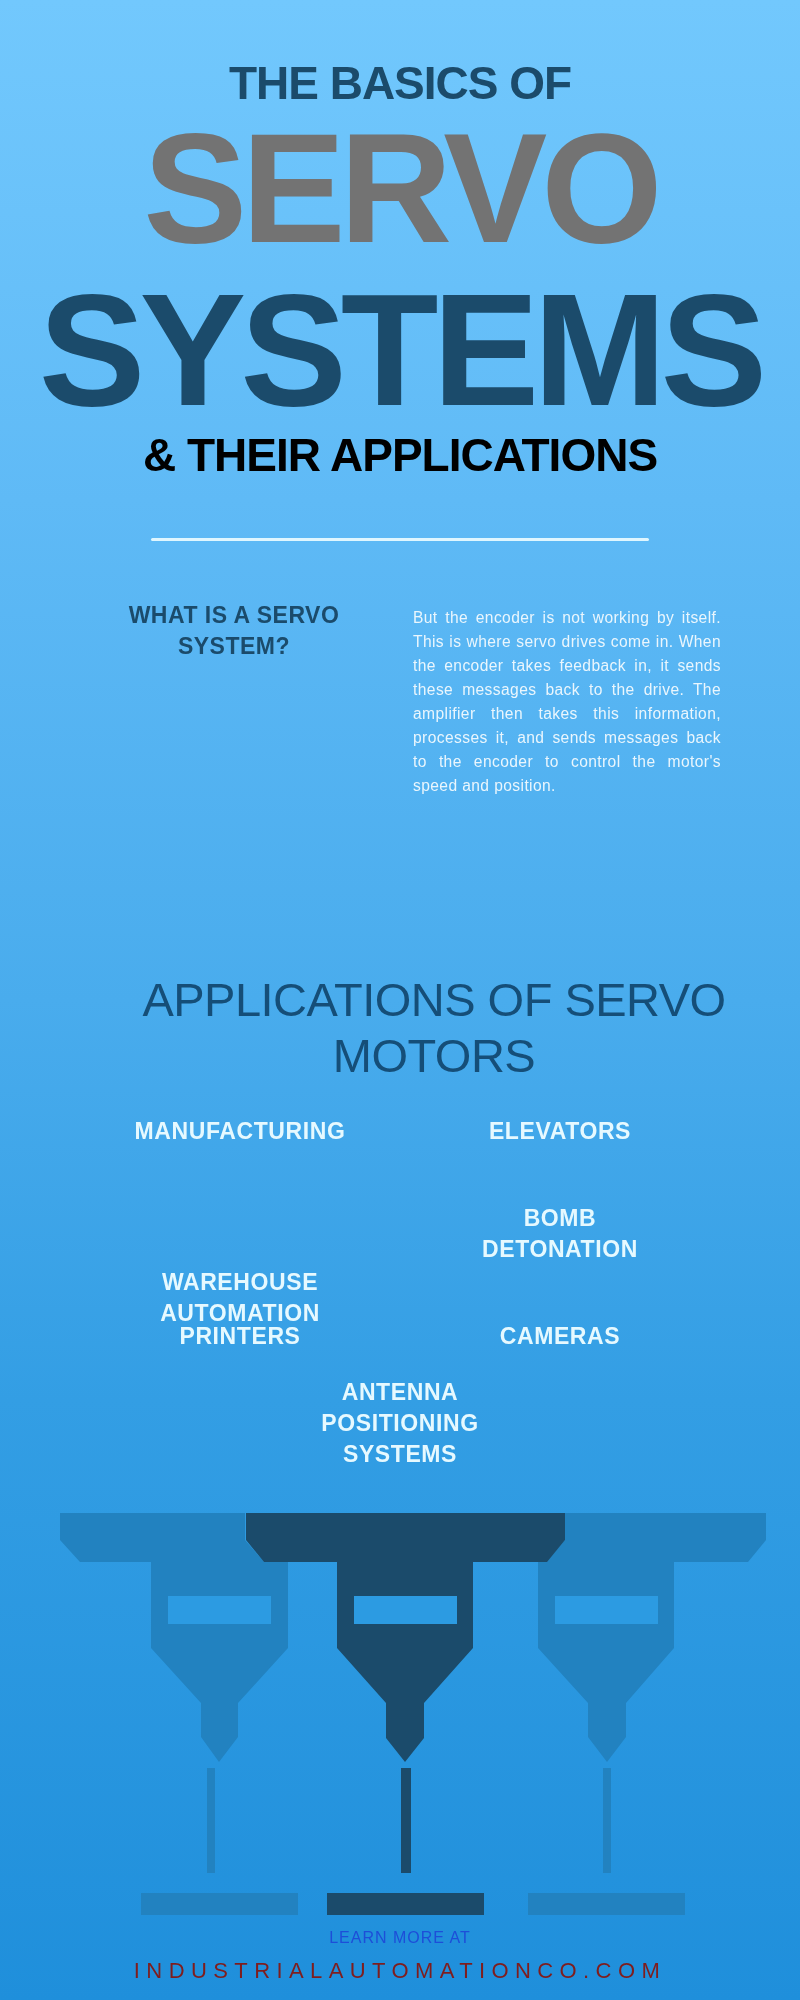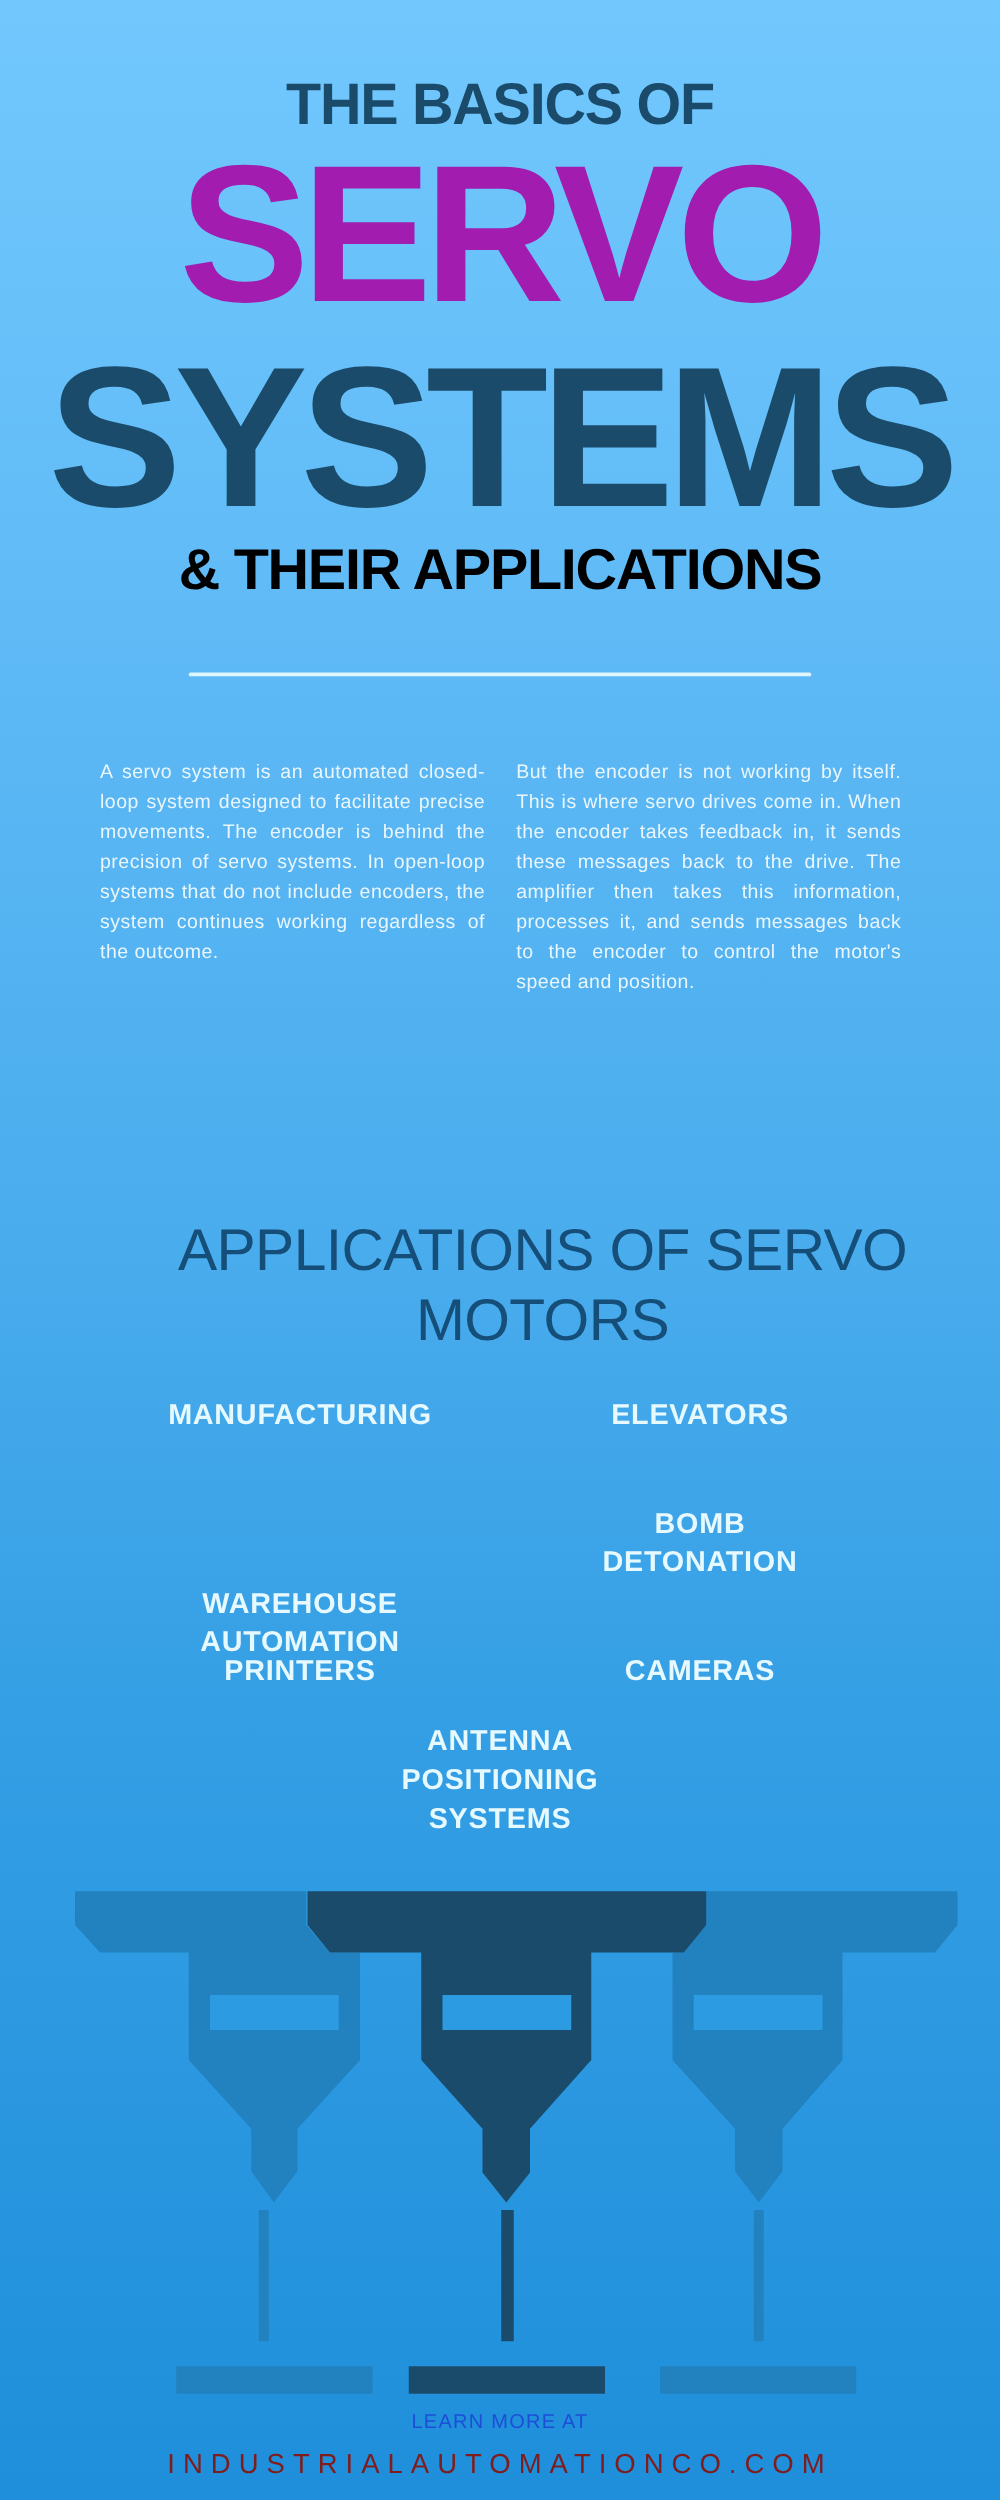--- a/index.html
+++ b/index.html
@@ -4,21 +4,21 @@
 <style>
   html, body { margin: 0; padding: 0; }
   body {
     width: 800px; height: 2000px; position: relative; overflow: hidden;
     background: linear-gradient(180deg, #72c8fd 0%, #5fbaf6 25%, #49aced 50%, #339ee4 70%, #1f8fdb 100%);
     font-family: "Liberation Sans", sans-serif;
   }
   .abs { position: absolute; }
   .center { left: 0; width: 800px; text-align: center; }
   .h-basics { top: 56px; font-size: 46px; font-weight: 700; letter-spacing: -1px; color: #1b4b6b; transform: scaleY(1.02); }
-  .h-servo { top: 110px; font-size: 156px; line-height: 156px; font-weight: 700; color: #a21caf; letter-spacing: -6px; }
+  .h-servo { top: 110px; font-size: 156px; line-height: 156px; font-weight: 700; color: #737373; letter-spacing: -6px; }
   .h-drives { top: 270px; font-size: 160px; line-height: 160px; font-weight: 700; color: #1b4b6b; letter-spacing: -6px; }
   .h-apps { top: 428px; font-size: 46px; font-weight: 700; letter-spacing: -1px; color: #000000; }
   .divider { left: 151px; top: 538px; width: 498px; height: 3px; background: #dff6ff; border-radius: 2px; }
 
   .col { top: 600px; width: 308px; }
   .col-left { left: 80px; }
   .col-right { left: 413px; }
   .col h2 { margin: 0; text-align: center; font-size: 23px; line-height: 31px; font-weight: 700; color: #1b4b6b; letter-spacing: 0.5px; }
   .col p { margin: 6px 0 0 0; text-align: justify; text-align-last: left; font-size: 15.6px; line-height: 24px; color: #eaf6fd; letter-spacing: 0.4px; }
 
@@ -37,21 +37,21 @@
 <body>
 
 <div class="abs center h-basics">THE BASICS OF</div>
 <div class="abs center h-servo">SERVO</div>
 <div class="abs center h-drives">SYSTEMS</div>
 <div class="abs center h-apps">&amp; THEIR APPLICATIONS</div>
 
 <div class="abs divider"></div>
 
 <div class="abs col col-left">
-  <p>A servo system is an automated closed-loop system designed to facilitate precise movements. The encoder is behind the precision of servo systems. In open-loop systems that do not include encoders, the system continues working regardless of the outcome.</p>
+  <h2>WHAT IS A SERVO SYSTEM?</h2>
 </div>
 <div class="abs col col-right">
   <p>But the encoder is not working by itself. This is where servo drives come in. When the encoder takes feedback in, it sends these messages back to the drive. The amplifier then takes this information, processes it, and sends messages back to the encoder to control the motor's speed and position.</p>
 </div>
 
 <div class="abs center apps-title">
   <div style="width:600px;margin:0 auto;">APPLICATIONS OF SERVO MOTORS</div>
 </div>
 
 <div class="abs app app-l" style="top:1116px;">MANUFACTURING</div>

